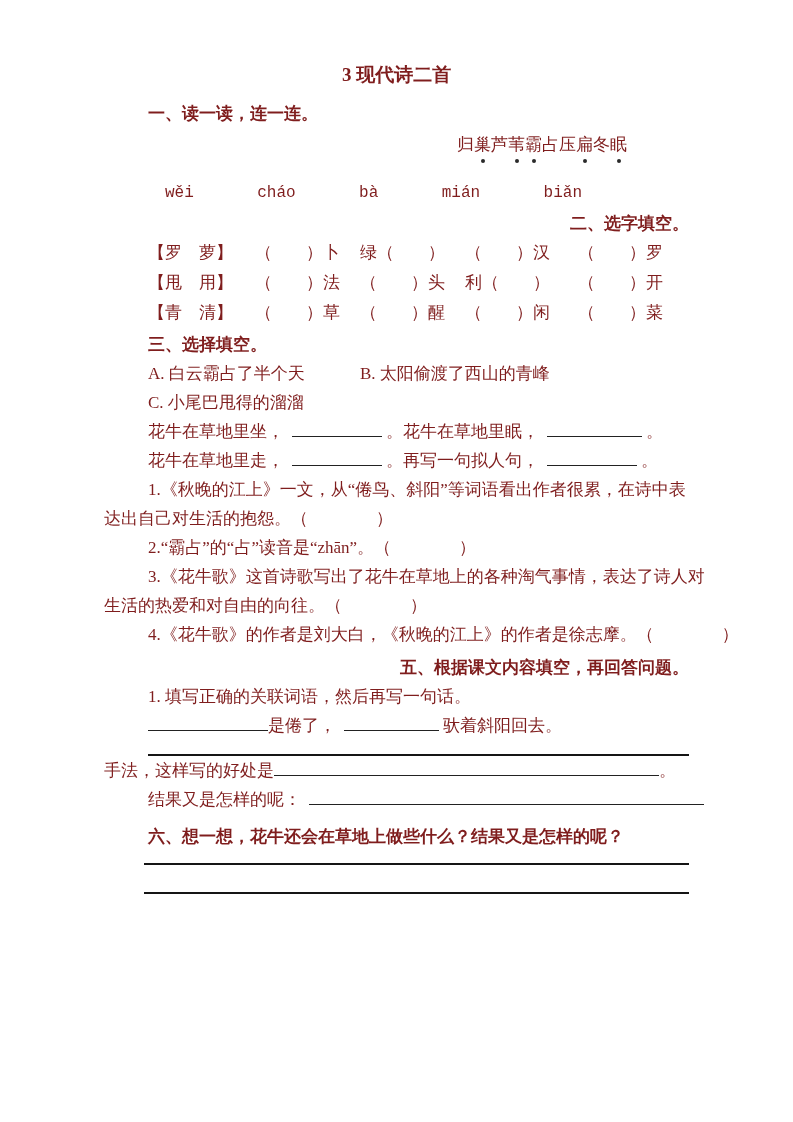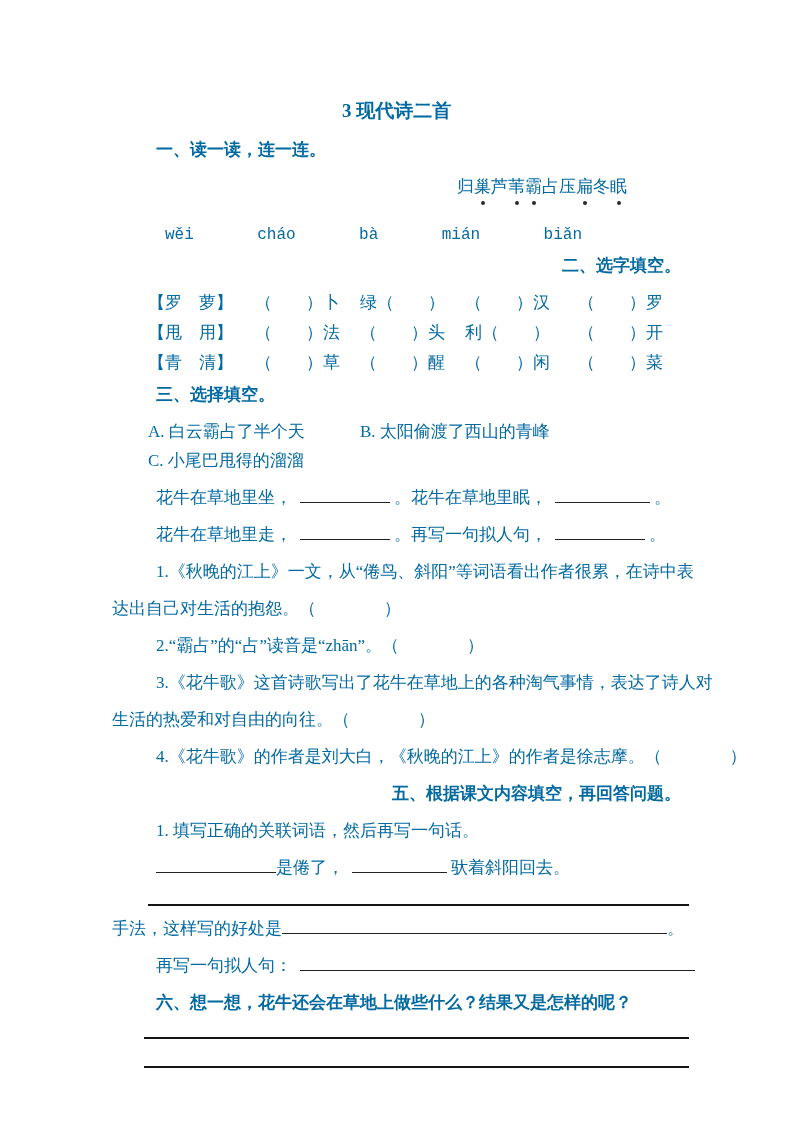--- a/index.html
+++ b/index.html
@@ -1,22 +1,22 @@
 <!DOCTYPE html>
 <html><head>
 <meta charset="utf-8">
 <style>
   * { box-sizing: border-box; }
   html, body { margin: 0; padding: 0; background: #ffffff; }
   .page {
-    width: 793px; height: 1122px; background: #ffffff; color: #0369a1;
+    width: 793px; height: 1122px; background: #ffffff; color: #7f1d1d;
     font-family: "Liberation Serif", "DejaVu Serif", serif;
-    font-size: 17px; padding: 96px 104px 0 104px; overflow: hidden; position: relative;
+    font-size: 17px; padding: 60px 104px 0 104px; overflow: hidden; position: relative;
   }
-  p { margin: 8px; line-height: 29px; white-space: nowrap; }
+  p { margin: 0; line-height: 29px; white-space: nowrap; }
   .indent { padding-left: 44px; }
   .heading { font-weight: bold; }
   .mt2 { margin-top: 2px; } .mt4 { margin-top: 4px; text-align: right; } .mt8 { margin-top: 8px; }
   .title { font-size: 19px; font-weight: bold; text-align: center; line-height: 29px; margin: 0 0 10px 0; }
 
   .blank { display: inline-block; border-bottom: 1.5px solid #222; height: 17px; }
   .w85 { width: 85px; } .w90 { width: 90px; } .w95 { width: 95px; }
   .w120 { width: 120px; } .w385 { width: 385px; } .w395 { width: 395px; }
   .mid { margin: 0 4px 0 8px; }
 
@@ -99,19 +99,19 @@
   <p class="indent">2.“霸占”的“占”读音是“zhān”。（　　　　）</p>
   <p class="indent">3.《花牛歌》这首诗歌写出了花牛在草地上的各种淘气事情，表达了诗人对</p>
   <p>生活的热爱和对自由的向往。（　　　　）</p>
   <p class="indent">4.《花牛歌》的作者是刘大白，《秋晚的江上》的作者是徐志摩。（　　　　）</p>
 
   <p class="heading indent mt4">五、根据课文内容填空，再回答问题。</p>
   <p class="indent">1. 填写正确的关联词语，然后再写一句话。</p>
   <p class="indent"><span class="blank w120"></span><span>是倦了，</span><span class="blank w95 mid"></span><span>驮着斜阳回去。</span></p>
   <div class="rule rule-full"></div>
   <p><span>手法，这样写的好处是</span><span class="blank w385"></span><span>。</span></p>
-  <p class="indent"><span>再写一句拟人句：</span><span class="blank w395 mid"></span></p>
+  <p class="indent"><span>结果又是怎样的呢：</span><span class="blank w395 mid"></span></p>
 
   <p class="heading indent mt8">六、想一想，花牛还会在草地上做些什么？结果又是怎样的呢？</p>
   <div class="rule rule-b1"></div>
   <div class="rule rule-b2"></div>
 
 </div>
 
 </body></html>

